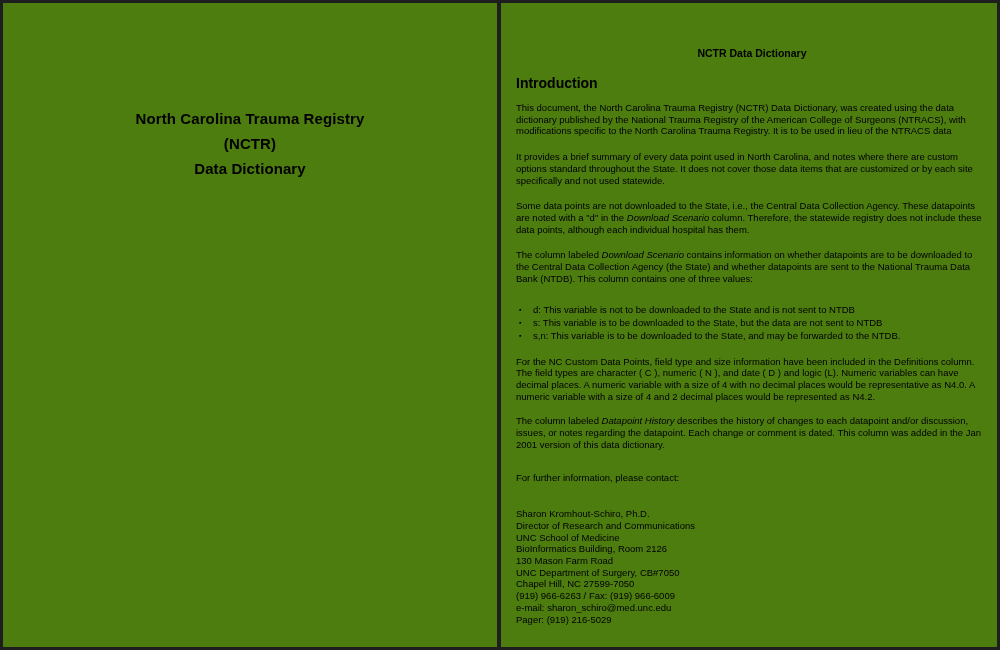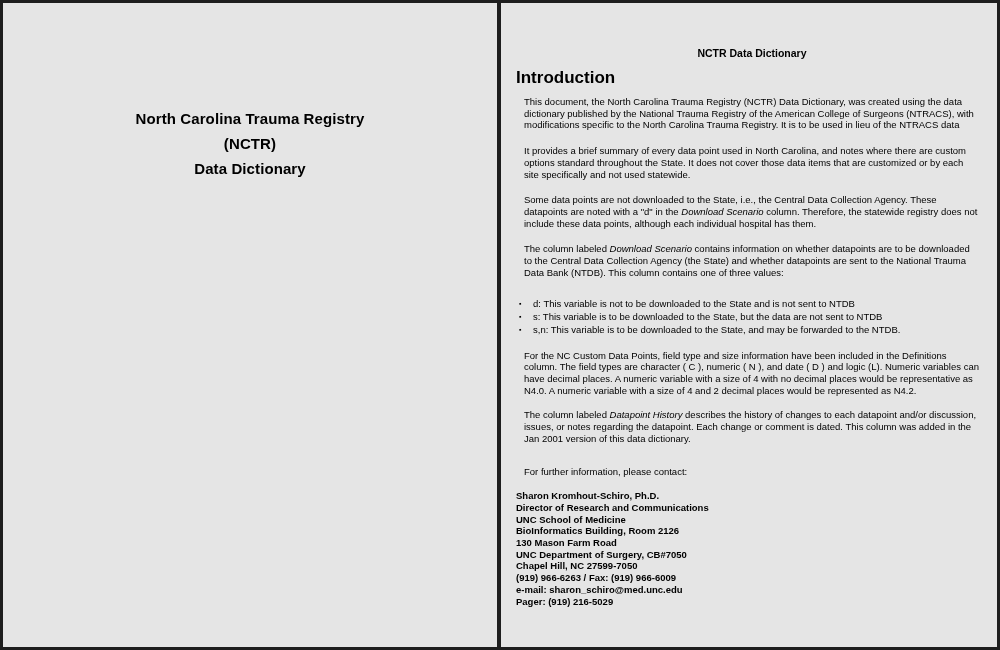--- a/index.html
+++ b/index.html
@@ -7,21 +7,21 @@
     position: relative;
     width: 1000px; height: 650px;
     box-sizing: border-box;
     border: 3px solid #1e1e1e;
     background: #ffffff;
     display: flex;
     font-family: "Liberation Sans", sans-serif;
     color: #000000;
     overflow: hidden;
   }
-  .page { background: #e5e5e5; box-sizing: border-box; }
+  .page { background: #4d7c0f; box-sizing: border-box; }
   .left-page { flex: 0 0 494px; }
   .divider { flex: 0 0 4px; background: #1e1e1e; }
   .right-page { flex: 1 1 auto; padding: 44px 9px 0 15px; }
 
   .cover-title {
     margin-top: 103px;
     text-align: center;
     font-weight: bold;
     font-size: 15px;
     line-height: 25px;
@@ -29,46 +29,46 @@
   }
 
   .doc-title {
     text-align: center;
     font-weight: bold;
     font-size: 10.5px;
     line-height: 12px;
   }
   .section-heading {
     font-weight: bold;
-    font-size: 17px;
+    font-size: 14px;
     line-height: 13px;
-    margin-top: 12px;
+    margin-top: 18px;
   }
   .body {
     font-size: 9.5px;
     line-height: 11.7px;
-    margin: 8px;
+    margin: 0;
   }
   .mt12 { margin-top: 12px; }
   .mt13 { margin-top: 13px; }
   .mt14 { margin-top: 14px; }
   .mt22 { margin-top: 22px; }
   .bullet-list { margin-top: 20px; }
   .bullet-row { display: flex; align-items: baseline; }
   .bullet {
     flex: 0 0 17px;
     padding-left: 3px;
     box-sizing: border-box;
     font-size: 7px;
     line-height: 11.7px;
     position: relative;
     top: -1px;
   }
   .bullet-text { font-size: 9.5px; line-height: 11.7px; }
-  .contact-block { margin-top: 12px; font-weight: bold; }
+  .contact-block { margin-top: 24px; }
   .contact-line { font-size: 9.5px; line-height: 11.7px; }
   i { font-style: italic; }
 </style>
 </head>
 <body>
 
 <div class="frame">
 
   <div class="page left-page">
     <div class="cover-title">

